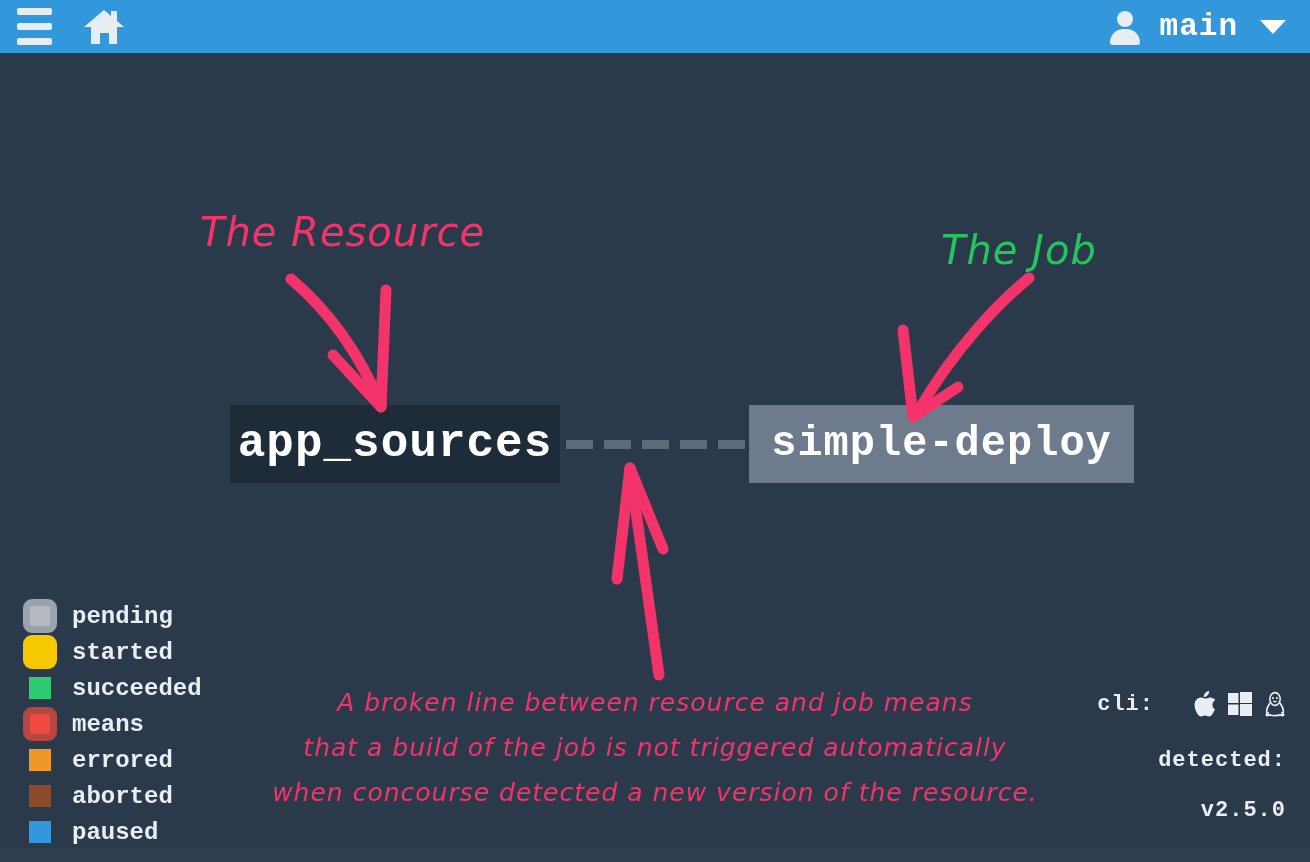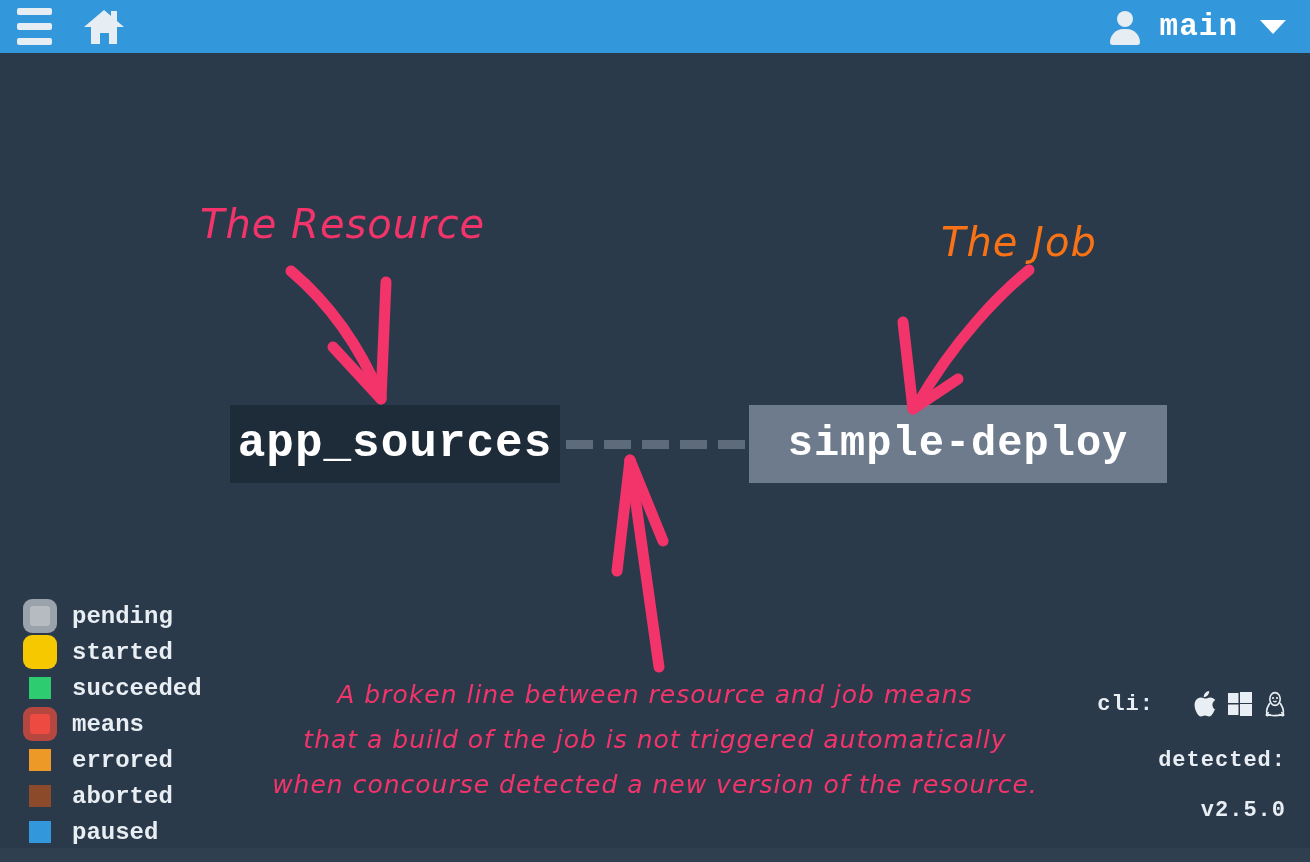--- a/index.html
+++ b/index.html
@@ -153,21 +153,21 @@
     top: 330px;
     width: 330px;
     height: 78px;
     background: #1e2b38;
     font-size: 46px;
     letter-spacing: 1px;
   }
   #node-job {
     left: 749px;
     top: 330px;
-    width: 418px;
+    width: 385px;
     height: 78px;
     background: #6d7b8c;
     font-size: 42px;
     letter-spacing: 1px;
   }
 
   
   #link-broken {
     position: absolute;
     left: 566px;
@@ -179,21 +179,21 @@
     position: absolute;
     top: 0;
     width: 27px;
     height: 9px;
     background: #5d6b7a;
   }
 
   
   #annotations {
     position: absolute;
-    top: 4px; left: 0;
+    top: 12px; left: 0;
     width: 1310px;
     height: 636px;
     pointer-events: none;
   }
   .handwriting {
     position: absolute;
     color: #f2346b;
     font-family: "DejaVu Sans", sans-serif;
     font-weight: 400;
     font-style: italic;
@@ -364,21 +364,21 @@
 
       <g stroke="#f2346b" stroke-width="11" stroke-linecap="round" fill="none">
         <path d="M 659,588 L 630,382"></path>
         <path d="M 663,462 L 630,381"></path>
         <path d="M 617,492 L 630,381"></path>
       </g>
     </svg>
 
     <div id="label-resource" class="handwriting" style="color: rgb(242, 52, 107);">The Resource</div>
 
-    <div id="label-job" class="handwriting" style="color: #f97316;">The Job</div>
+    <div id="label-job" class="handwriting" style="color: #22c55e;">The Job</div>
 
     <div id="note-line-1" class="handwriting note-line" style="color: rgb(242, 52, 107);">A broken line between resource and job means</div>
     <div id="note-line-2" class="handwriting note-line" style="color: rgb(242, 52, 107);">that a build of the job is not triggered automatically</div>
     <div id="note-line-3" class="handwriting note-line" style="color: rgb(242, 52, 107);">when concourse detected a new version of the resource.</div>
   </div>
 
   <div id="legend">
 
     <div class="legend-item">
       <span class="legend-swatch-wrap">

